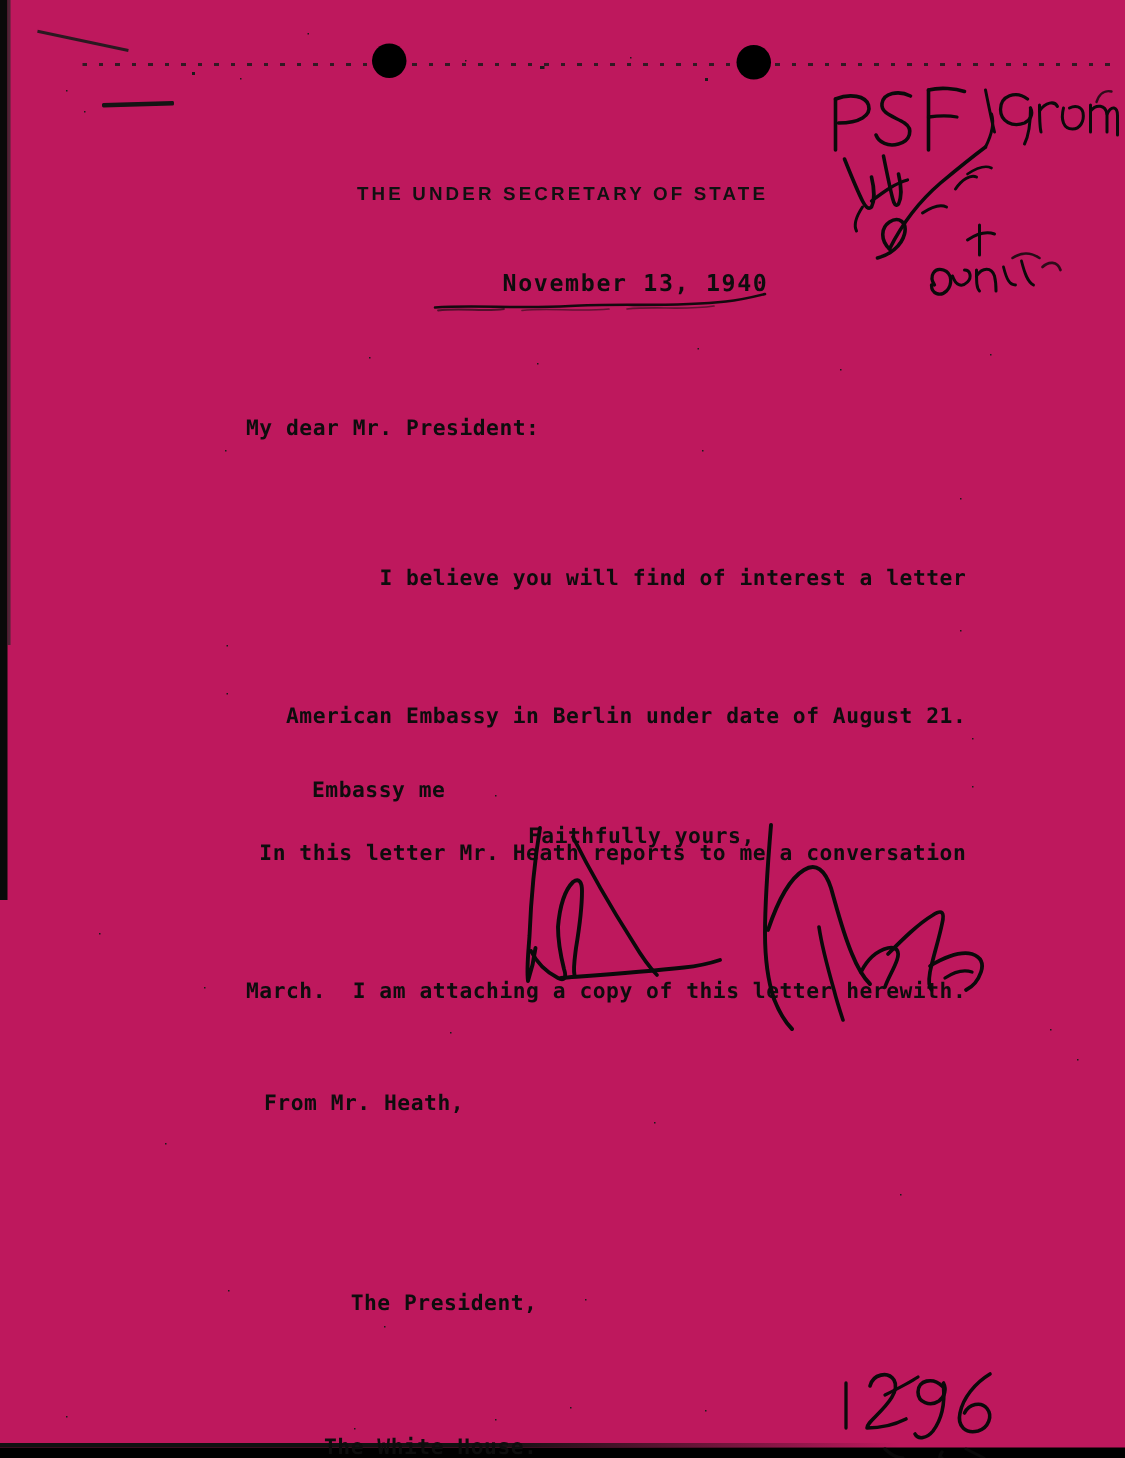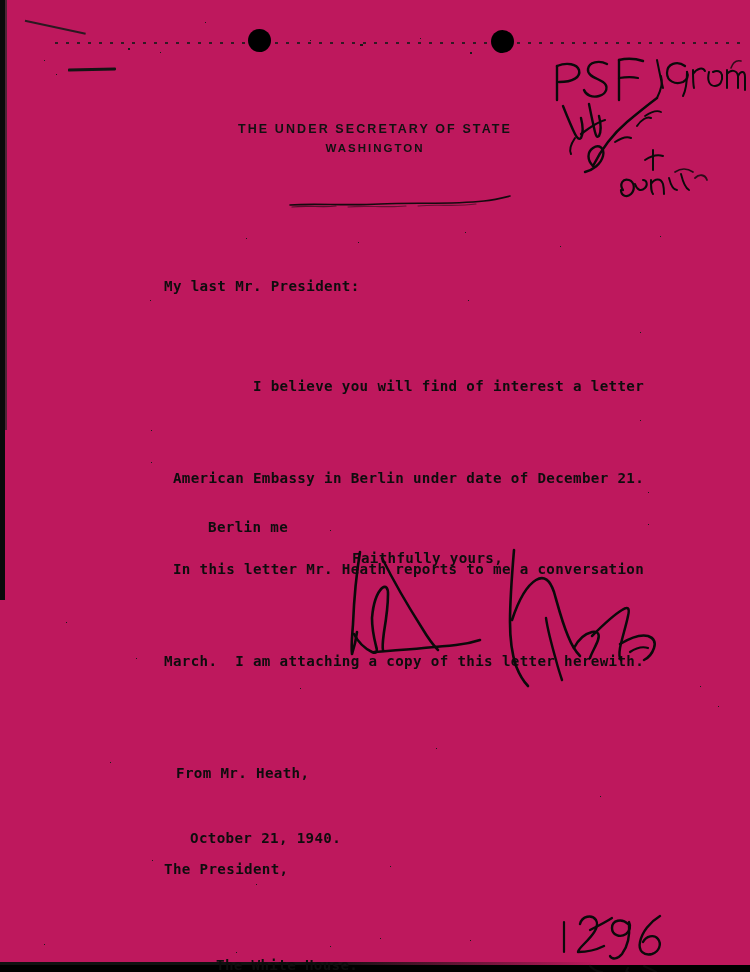--- a/index.html
+++ b/index.html
@@ -163,30 +163,30 @@
   .believe { left: 208px; top: 519px; }
   .closing { left: 352px; top: 550px; }
 
   .enc-block {
     position: absolute;
     left: 164px;
     top: 683px;
     line-height: 21.5px;
   }
   .enc-block .ln { display: block; white-space: pre; }
-  .enc-block .ln.i1 { padding-left: 12px; margin-top: 37px; }
+  .enc-block .ln.i1 { padding-left: 12px; }
   .enc-block .ln.i2 { padding-left: 26px; }
 
   .addr-block {
     position: absolute;
     left: 164px;
     top: 789px;
     line-height: 32px;
   }
-  .addr-block .ln { display: block; white-space: pre; }
+  .addr-block .ln { display: block; white-space: pre; text-align: right; }
   .addr-block .ln.i1 { padding-left: 52px; }
 
   
   .ink {
     position: absolute;
     pointer-events: none;
   }
   .ink svg { display: block; overflow: visible; }
   .ink path, .ink line { fill: none; stroke: #0a0a0a; stroke-linecap: round; stroke-linejoin: round; }
 
@@ -217,42 +217,42 @@
   <div class="scan-edge-topright"></div>
 
   <div class="top-crease"></div>
   <div class="top-crease-slash"></div>
   <div class="top-smudge"></div>
 
   <div class="punch" style="left:248px; top:29px;"></div>
   <div class="punch" style="left:491px; top:30px;"></div>
 
   <div class="letterhead lh-line1">THE UNDER SECRETARY OF STATE</div>
-  <div class="letterhead lh-line2">WASHINGTON</div>
-
+
+  <div class="date-line">November 13, 1940</div>
 
   <div class="ink date-underline">
     <svg width="230" height="20" viewBox="0 0 230 20">
       <path d="M2,9 C28,7 56,10 92,8 C126,6 160,9 196,5 C206,4 214,2 222,0" stroke-width="1.7" opacity="0.95"></path>
       <path d="M4,11 C20,9 34,12 48,10" stroke-width="1.2" opacity="0.6"></path>
       <path d="M60,11 C78,9 96,12 118,10" stroke-width="1.1" opacity="0.5"></path>
       <path d="M130,10 C150,8 168,11 188,8" stroke-width="1.1" opacity="0.5"></path>
     </svg>
   </div>
 
-  <div class="tw salutation">My last Mr. President:</div>
+  <div class="tw salutation">My dear Mr. President:</div>
 
   <div class="tw body-block">
     <span class="ln indent">I believe you will find of interest a letter</span>
-    <span class="ln">American Embassy in Berlin under date of December 21.</span>
+    <span class="ln">American Embassy in Berlin under date of August 21.</span>
     <span class="ln">In this letter Mr. Heath reports to me a conversation</span>
     <span class="ln">March.  I am attaching a copy of this letter herewith.</span>
   </div>
 
-  <div class="tw believe">Berlin me</div>
+  <div class="tw believe">Embassy me</div>
   <div class="tw closing">Faithfully yours,</div>
 
   <div class="ink signature">
     <svg width="350" height="140" viewBox="0 0 350 140">
 
       <path d="M30,4 C26,28 24,52 23,76 C22,90 21,98 22,106
                C24,100 26,92 27,84" stroke-width="2.6"></path>
       <path d="M24,86 C28,94 34,100 42,104 C46,106 48,104 46,98
                C44,90 42,80 42,70 C43,58 46,46 52,40
                C56,37 58,40 58,46 C58,58 56,72 54,84
@@ -318,21 +318,20 @@
       <path d="M106,146 C110,140 116,140 118,146 C119,150 119,154 119,156" stroke-width="2.0"></path>
       <path d="M124,140 C126,148 128,152 132,152" stroke-width="1.9"></path>
       <path d="M136,136 C138,144 140,150 144,152" stroke-width="1.9"></path>
       <path d="M130,134 C136,130 142,130 148,134" stroke-width="1.7" opacity=".85"></path>
       <path d="M150,140 C154,136 160,136 162,142" stroke-width="1.8" opacity=".8"></path>
     </svg>
   </div>
 
   <div class="tw enc-block">
     <span class="ln i1">From Mr. Heath,</span>
-    <span class="ln i2">October 21, 1940.</span>
   </div>
 
   <div class="tw addr-block">
     <span class="ln">The President,</span>
     <span class="ln i1">The White House.</span>
   </div>
 
   <div class="ink page-number">
     <svg width="130" height="64" viewBox="0 0 130 64">
 

